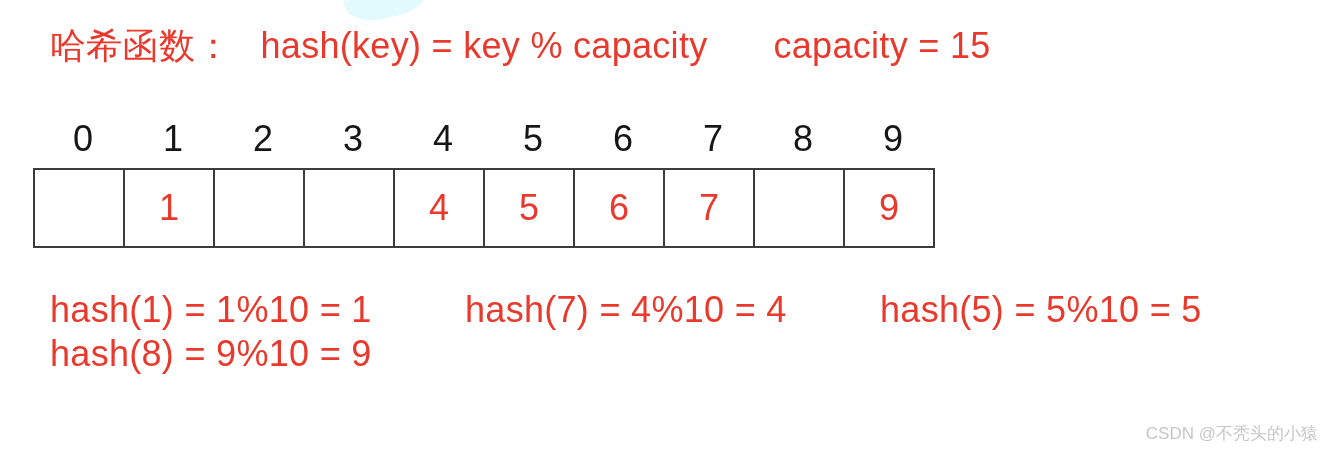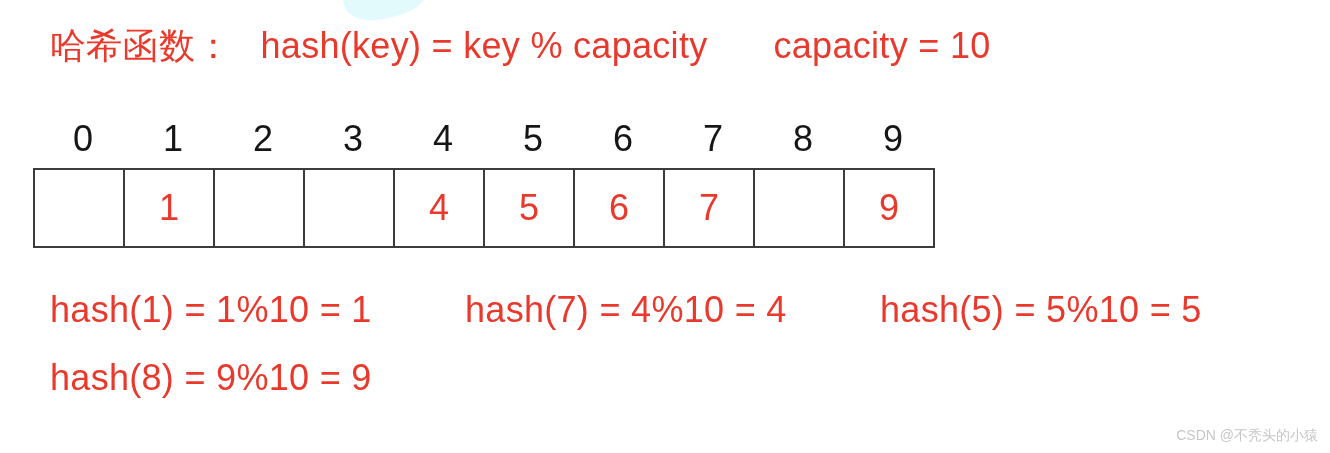--- a/index.html
+++ b/index.html
@@ -44,39 +44,38 @@
   .hash-table .cell{
     width:88px;height:76px;
     border-right:2px solid var(--table-border);
     display:flex;align-items:center;justify-content:center;
     font-size:36px;color:var(--accent-red);
   }
   .hash-table .cell:last-child{border-right:none;}
   .equations{
     position:absolute;left:50px;top:288px;
     display:grid;grid-template-columns:415px 415px auto;
-    row-gap:24px;
     font-size:36px;line-height:44px;
     color:var(--accent-red);white-space:nowrap;letter-spacing:0.3px;
   }
   .watermark{
     position:absolute;right:12px;bottom:8px;
-    font-size:14px;color:var(--watermark-gray);
+    font-size:17px;color:var(--watermark-gray);
     text-shadow:1px 1px 0 #ffffff;
   }
 </style>
 </head>
 <body>
 
 <div class="page">
 
   <div class="cyan-blob"></div>
 
   <div class="title">
-    <span>哈希函数：</span><span class="formula">hash(key) = key % capacity</span><span class="capacity">capacity = 10</span>
+    <span>哈希函数：</span><span class="formula">hash(key) = key % capacity</span><span class="capacity">capacity = 15</span>
   </div>
 
   <div class="index-row">
     <span>0</span>
     <span>1</span>
     <span>2</span>
     <span>3</span>
     <span>4</span>
     <span>5</span>
     <span>6</span>

